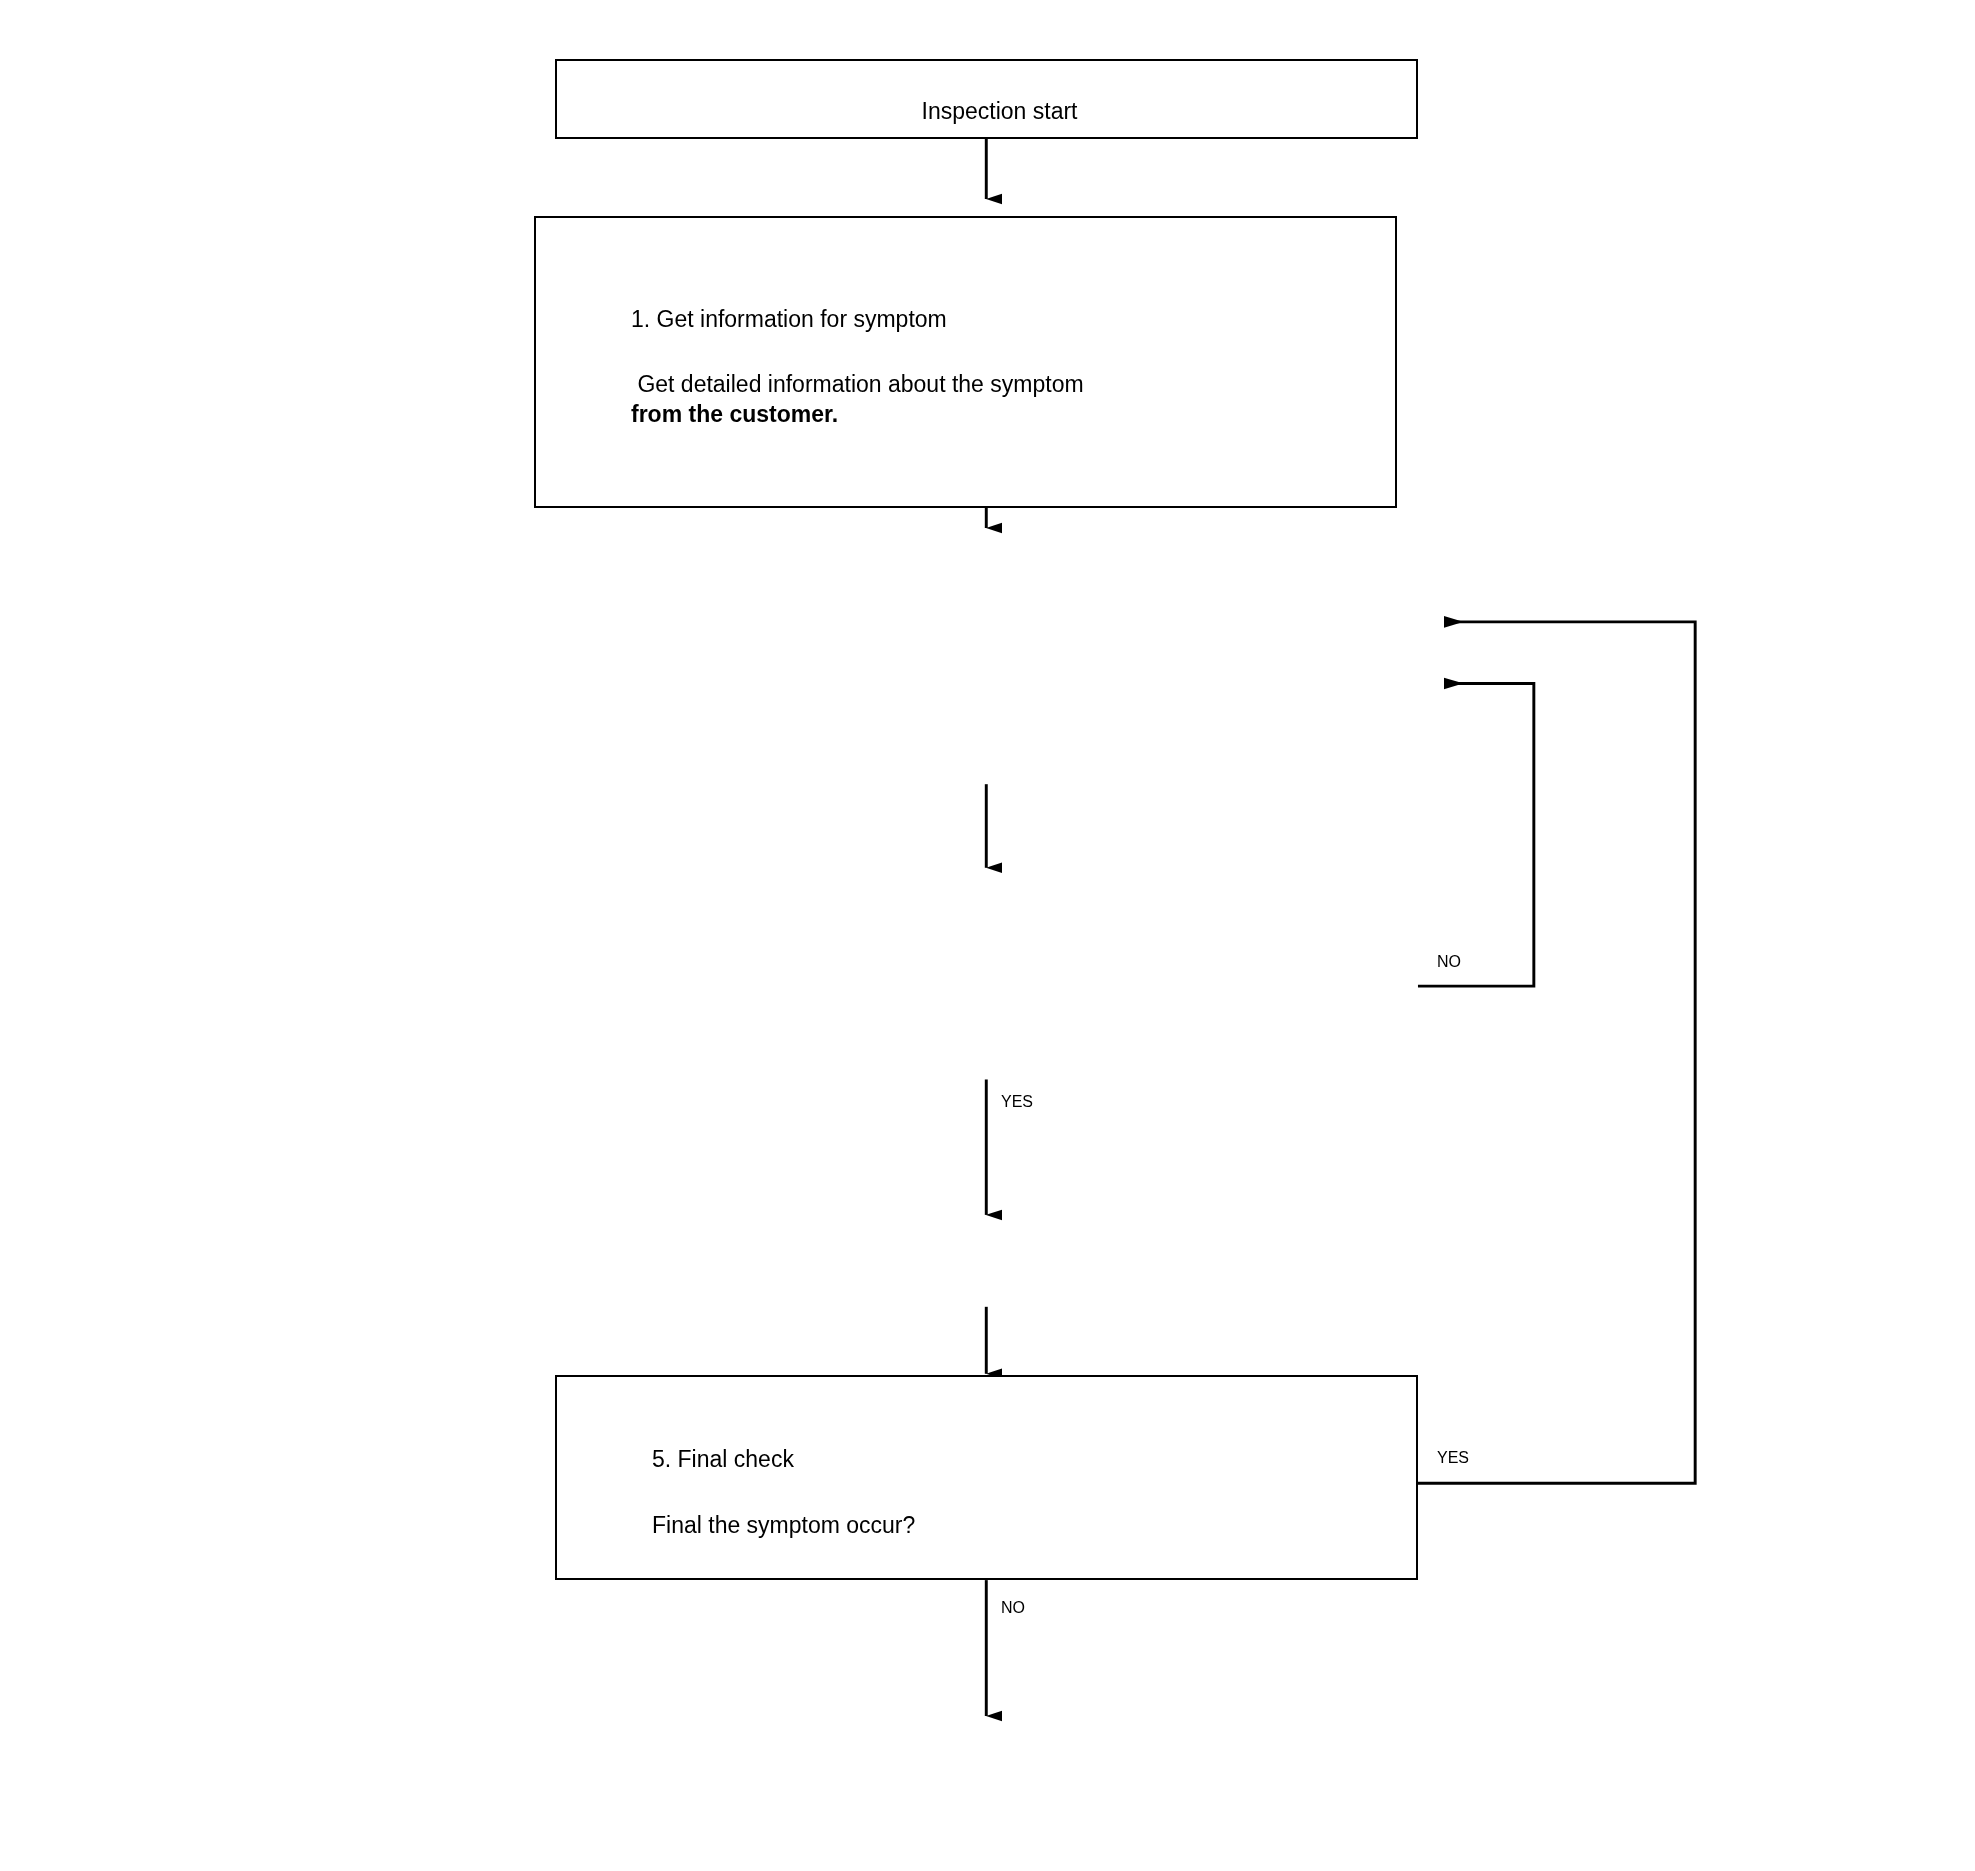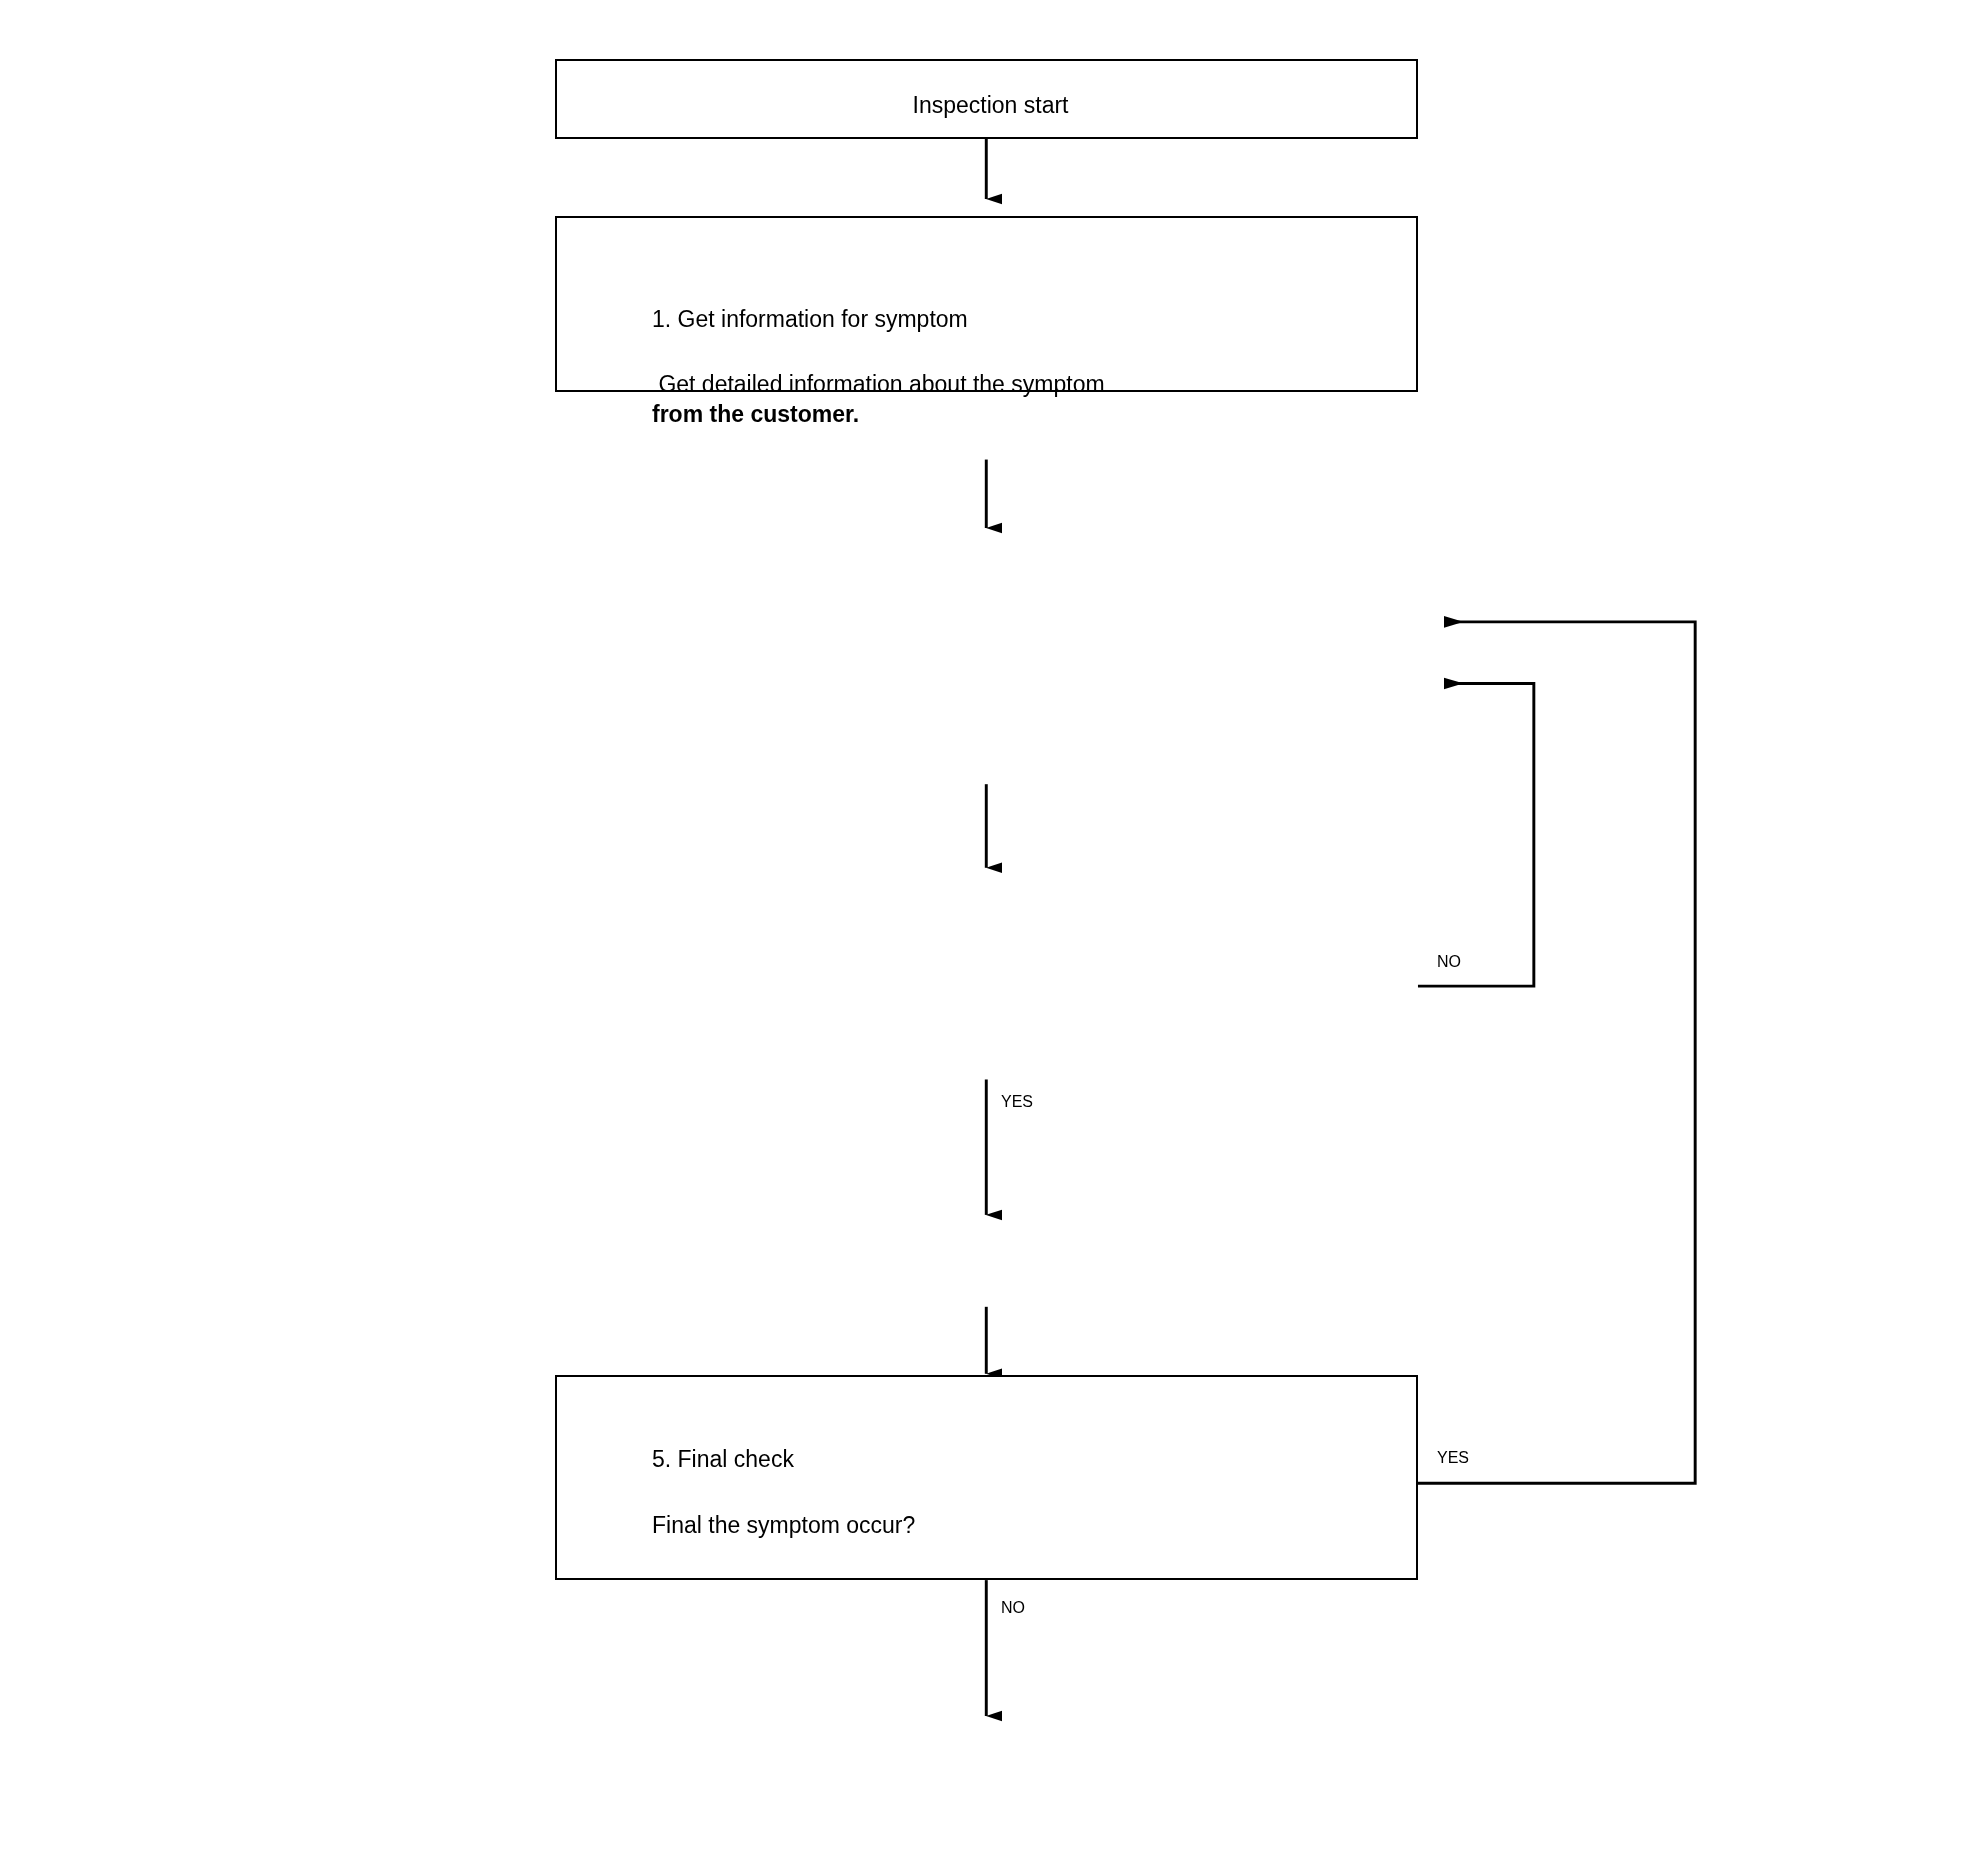--- a/index.html
+++ b/index.html
@@ -34,21 +34,22 @@
     position: absolute;
     color: #000000;
     font-family: "Liberation Sans", sans-serif;
     font-size: 23px;
     line-height: 1.30;
     white-space: pre;
   }
   .node-text.centered {
     width: 100%;
     text-align: center;
-    left: 4px;
+    left: 13px;
+    margin-top: 6px;
   }
   .edge-label {
     position: absolute;
     color: #000000;
     font-family: "Liberation Sans", sans-serif;
     font-size: 16px;
     line-height: 1.0;
     white-space: pre;
   }
 </style>
@@ -81,21 +82,21 @@
 
     <polyline points="2900,2017 3137,2017 3137,1398 2955,1398" fill="none" stroke="#000000" stroke-width="6" marker-end="url(#arrowleft)"></polyline>
 
     <polyline points="2900,3034 3467,3034 3467,1272 2955,1272" fill="none" stroke="#000000" stroke-width="6" marker-end="url(#arrowleft)"></polyline>
   </svg>
 
   <div class="node-box" style="left:555px; top:59px; width:863px; height:80px;">
     <div class="node-text centered" style="top:30px;">Inspection start</div>
   </div>
 
-  <div class="node-box" style="left:555px; top:216px; width:863px; height:176px;">
+  <div class="node-box" style="left:534px; top:216px; width:863px; height:292px;">
     <div class="node-text" style="left:95px; top:87px;">1. Get information for symptom</div>
     <div class="node-text" style="left:95px; top:152px;"> Get detailed information about the symptom</div>
     <div class="node-text" style="left:95px; top:182px;font-weight:bold;">from the customer.</div>
   </div>
 
 
 
 
   <div class="node-box" style="left:555px; top:1375px; width:863px; height:205px;">
     <div class="node-text" style="left:95px; top:68px;">5. Final check</div>

